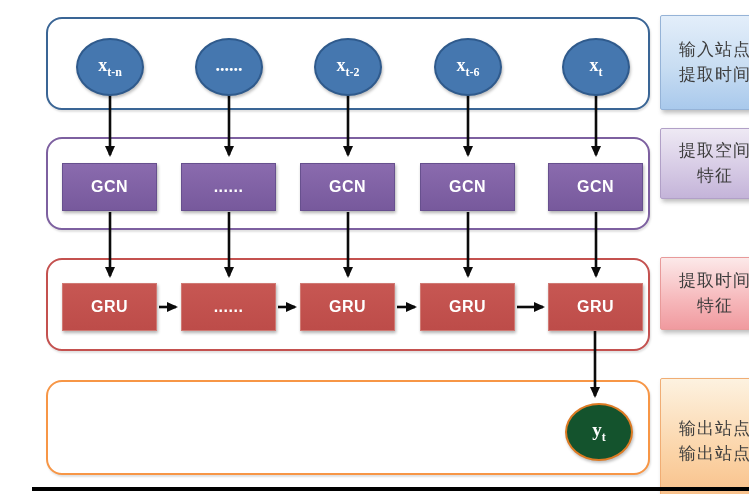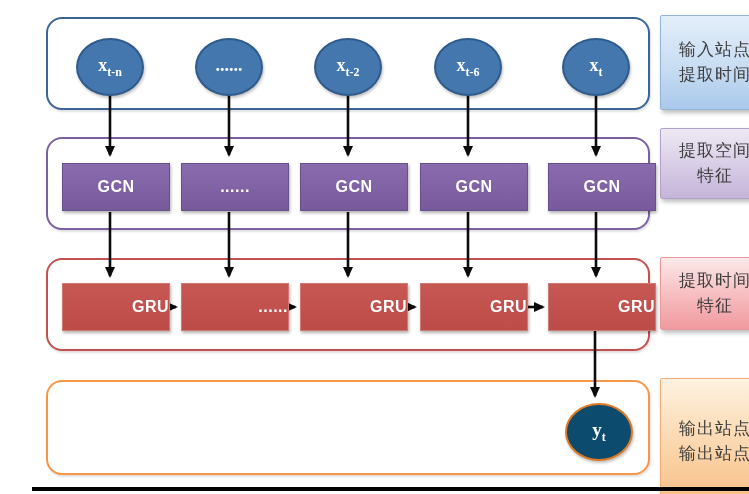--- a/index.html
+++ b/index.html
@@ -23,28 +23,28 @@
 
   
   .node { position:absolute; z-index:10; display:flex; align-items:center; justify-content:center; color:#ffffff; }
   .ellipse {
     width:68px; height:58px; border-radius:50%; box-sizing:border-box;
     background:#4577af; border:2px solid #2f5a8c;
     font-family:"Liberation Serif", serif; font-weight:bold; font-size:18px;
     box-shadow:1px 2px 3px rgba(0,0,0,0.25);
   }
   .block {
-    width:108px; height:48px; box-sizing:border-box;
+    width:95px; height:48px; box-sizing:border-box;
     font-weight:bold; font-size:16px; letter-spacing:0.5px;
     box-shadow:1px 2px 3px rgba(0,0,0,0.3);
   }
   .block.gcn { background:linear-gradient(180deg,#8a6bae,#77599c); border:1px solid #67508e; }
-  .block.gru { background:linear-gradient(180deg,#c75753,#bd4c49); border:1.5px solid #d07a74;justify-content:flex-end; }
+  .block.gru { background:linear-gradient(180deg,#c75753,#bd4c49); border:1.5px solid #d07a74; }
   .ellipse.out {
-    background:#0c4a6e; border:2.5px solid #dd7a23; font-size:19px;
+    background:#14532d; border:2.5px solid #dd7a23; font-size:19px;
   }
   .sub { font-size:12px; vertical-align:-5px; font-weight:bold; }
 
   
   .legend {
     position:absolute; left:628px; width:110px; box-sizing:border-box; z-index:10;
     display:flex; flex-direction:column; align-items:center; justify-content:center;
     font-weight:normal; font-size:17px; color:#3d3d3d; line-height:1.45;
     border-radius:2px; box-shadow:2px 3px 4px rgba(110,110,110,0.45);
     letter-spacing:1px; text-align:center;

